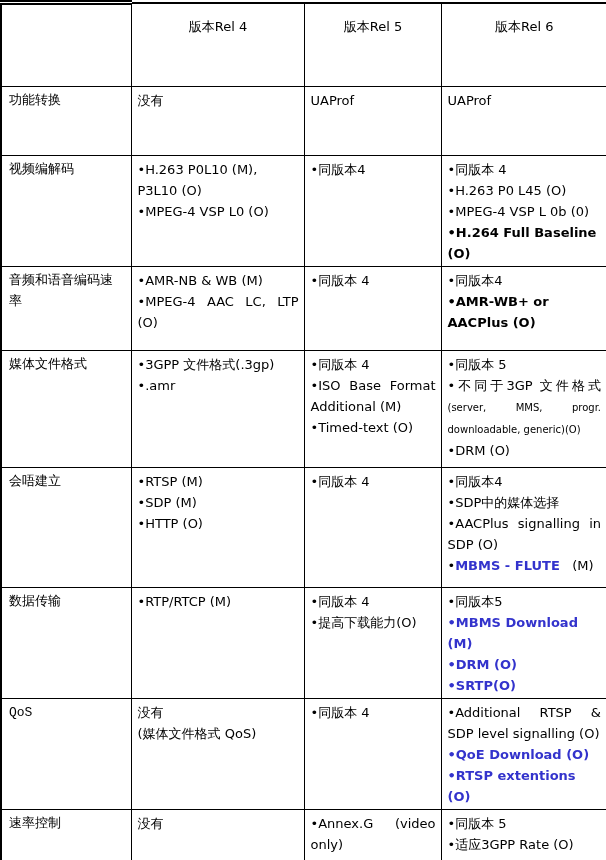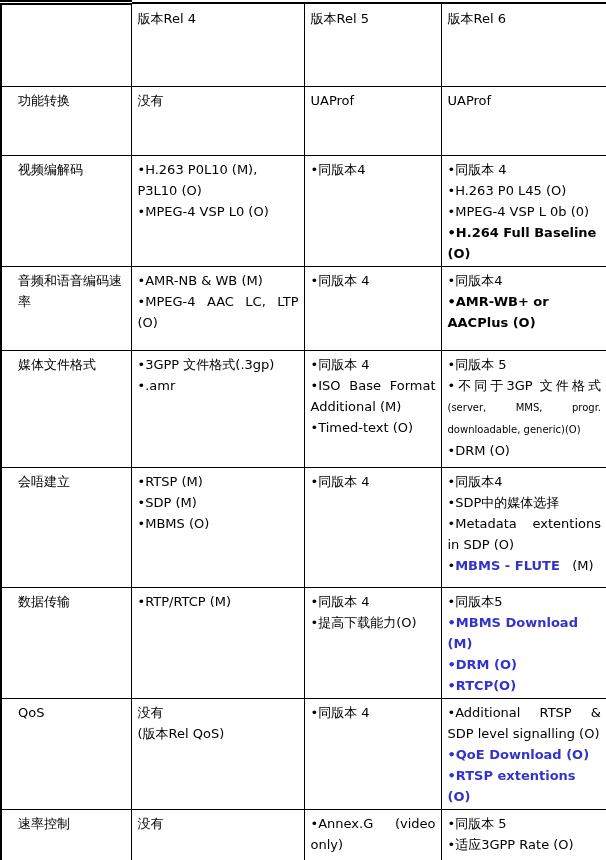--- a/index.html
+++ b/index.html
@@ -5,27 +5,27 @@
   html,body{margin:0;padding:0;background:#fff;}
   body{width:606px;height:860px;overflow:hidden;
        font-family:"DejaVu Sans","Liberation Sans",sans-serif;
        color:#000;font-size:13px;line-height:21px;}
   table{border-collapse:collapse;width:606px;table-layout:fixed;
         border-left:2px solid #000;border-right:2px solid #000;
         border-top:2px solid #000;border-bottom:4px solid #000;}
   col.c0{width:130px}col.c1{width:173px}col.c2{width:137px}col.c3{width:166px}
   th,td{border:1px solid #000;vertical-align:top;padding:3px 5px 2px 6px;
         font-weight:normal;overflow:hidden;}
-  thead th{text-align:left;padding-top:4px;}
+  thead th{text-align:center;padding-top:12px;}
   thead th.corner{border-top:5px double #000;}
   tr.hdr-row{height:84px}
   tr.r0{height:69px}tr.r1{height:100px}tr.r2{height:84px}tr.r3{height:117px}
   tr.r4{height:120px}tr.r5{height:99px}tr.r6{height:94px}tr.r7{height:85px}
   tr.r7 td.label{border-bottom:5px double #000;}
-  td.label{padding-left:16px;}
+  td.label{padding-left:7px;font-family:Liberation Mono, monospace;}
   .para{margin:0;}
   .para.justify{text-align:justify;}
   .b{font-weight:bold;}
   .blue{color:var(--link,#3333CC);font-weight:bold;}
   .sm{font-size:10px;}
 </style>
 </head>
 <body>
 
 <table>
@@ -101,53 +101,53 @@
           <div class="para"><span>•同版本 5</span></div>
           <div class="para justify"><span>•不同于3GP 文件格式</span><span class="sm">(server, MMS, progr. downloadable, generic)(O)</span></div>
           <div class="para"><span>•DRM (O)</span></div>
         </td>
       </tr>
       <tr class="r4">
         <td class="label">会唔建立</td>
         <td>
           <div class="para"><span>•RTSP (M)</span></div>
           <div class="para"><span>•SDP (M)</span></div>
-          <div class="para"><span>•MBMS (O)</span></div>
+          <div class="para"><span>•HTTP (O)</span></div>
         </td>
         <td>
           <div class="para"><span>•同版本 4</span></div>
         </td>
         <td>
           <div class="para"><span>•同版本4</span></div>
           <div class="para"><span>•SDP中的媒体选择</span></div>
-          <div class="para justify"><span>•Metadata extentions in SDP (O)</span></div>
+          <div class="para justify"><span>•AACPlus signalling in SDP (O)</span></div>
           <div class="para"><span>•</span><span class="blue">MBMS - FLUTE</span><span>&nbsp;&nbsp;&nbsp;(M)</span></div>
         </td>
       </tr>
       <tr class="r5">
         <td class="label">数据传输</td>
         <td>
           <div class="para"><span>•RTP/RTCP (M)</span></div>
         </td>
         <td>
           <div class="para"><span>•同版本 4</span></div>
           <div class="para"><span>•提高下载能力(O)</span></div>
         </td>
         <td>
           <div class="para"><span>•同版本5</span></div>
           <div class="para"><span class="blue">•MBMS Download (M)</span></div>
           <div class="para"><span class="blue">•DRM (O)</span></div>
-          <div class="para"><span class="blue">•RTCP(O)</span></div>
+          <div class="para"><span class="blue">•SRTP(O)</span></div>
         </td>
       </tr>
       <tr class="r6">
         <td class="label">QoS</td>
         <td>
           <div class="para"><span>没有</span></div>
-          <div class="para"><span>(版本Rel QoS)</span></div>
+          <div class="para"><span>(媒体文件格式 QoS)</span></div>
         </td>
         <td>
           <div class="para"><span>•同版本 4</span></div>
         </td>
         <td>
           <div class="para justify"><span>•Additional RTSP &amp; SDP level signalling (O)</span></div>
           <div class="para"><span class="blue">•QoE Download (O)</span></div>
           <div class="para"><span class="blue">•RTSP extentions (O)</span></div>
         </td>
       </tr>

